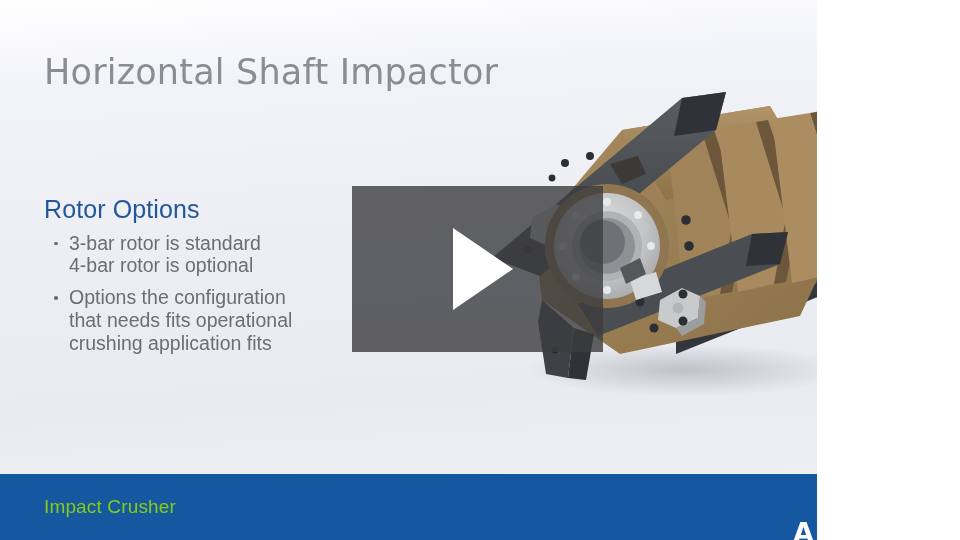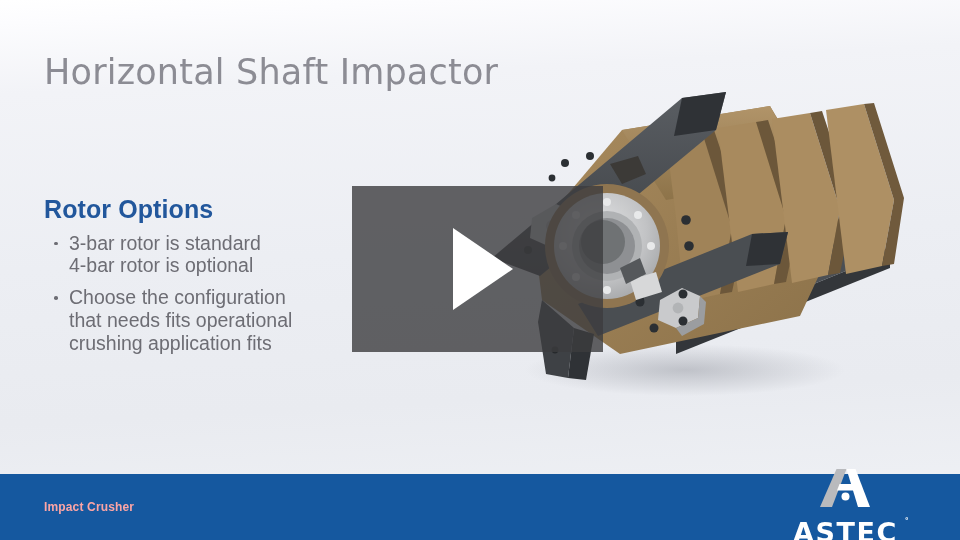--- a/index.html
+++ b/index.html
@@ -2,37 +2,37 @@
 <html><head>
 <meta charset="utf-8">
 <style>
   html,body{margin:0;padding:0;}
   body{
     width:960px;height:540px;overflow:hidden;
     font-family:"Liberation Sans", sans-serif;
     background:#ffffff;
   }
   #slide{
-    position:relative;width:960px;height:540px;overflow:hidden;
+    position:relative;width:817px;height:540px;overflow:hidden;
     background:linear-gradient(177deg,#ffffff 0%,#fcfcfe 4%,#f2f3f7 16%,#eceef3 46%,#e9ebf0 72%,#eef0f4 92%,#f3f4f7 100%);
   }
 
   
   #title{
     position:absolute;left:44px;top:52px;
     font-size:35px;font-weight:400;letter-spacing:.2px;
     color:#8c8c94;
     white-space:nowrap;
     font-family:"DejaVu Sans","Liberation Sans",sans-serif;
   }
 
   
   #textblock{position:absolute;left:44px;top:196px;width:300px;}
   #rotor-heading{
-    font-size:25px;font-weight:700;color:#22579c;line-height:1.1;
+    font-size:25px;font-weight:400;color:#22579c;line-height:1.1;
     margin:0 0 4px 0;letter-spacing:.1px;
   }
   ul.bullets{list-style:none;margin:8px;padding:0;}
   ul.bullets > li{
     position:relative;padding-left:17px;margin-bottom:9px;
     font-size:19.5px;line-height:1.17;color:#6d6d74;font-weight:400;
   }
   ul.bullets > li .dot{
     position:absolute;left:2px;top:.52em;
     width:3.6px;height:3.6px;border-radius:50%;background:#6d6d74;
@@ -59,21 +59,21 @@
     border-bottom:41px solid transparent;
   }
 
   
   #footer{
     position:absolute;left:0;bottom:0;width:960px;height:66px;
     background:#15589f;
   }
   #footer-title{
     position:absolute;left:44px;top:50%;transform:translateY(-50%);
-    color:#fca5a5;font-size:12px;font-weight:700;letter-spacing:.15px;
+    color:#84cc16;font-size:19px;font-weight:400;letter-spacing:.15px;
   }
   #logo{
     position:absolute;right:62px;top:50%;transform:translateY(-50%);
     display:flex;align-items:center;gap:11px;flex-direction:column;
   }
   #logo-mark{width:52px;height:40px;display:block;}
   #logo-word{
     position:relative;color:#ffffff;font-size:27px;font-weight:bold;
     letter-spacing:1.6px;font-family:"DejaVu Sans","Liberation Sans",sans-serif;
     line-height:1;
@@ -93,21 +93,21 @@
   <div id="textblock">
     <div id="rotor-heading">Rotor Options</div>
     <ul class="bullets">
       <li>
         <span class="dot"></span>
         <span class="ln">3-bar rotor is standard</span>
         <span class="ln">4-bar rotor is optional</span>
       </li>
       <li>
         <span class="dot"></span>
-        <span class="ln">Choose the configuration</span>
+        <span class="ln">Options the configuration</span>
         <span class="ln">that needs fits operational</span>
         <span class="ln">crushing application fits</span>
       </li>
     </ul>
   </div>
 
   <div id="render">
     <svg viewBox="0 0 430 330" xmlns="http://www.w3.org/2000/svg">
       <defs>
         <linearGradient id="tanA" x1="0" y1="0" x2="1" y2="1">

